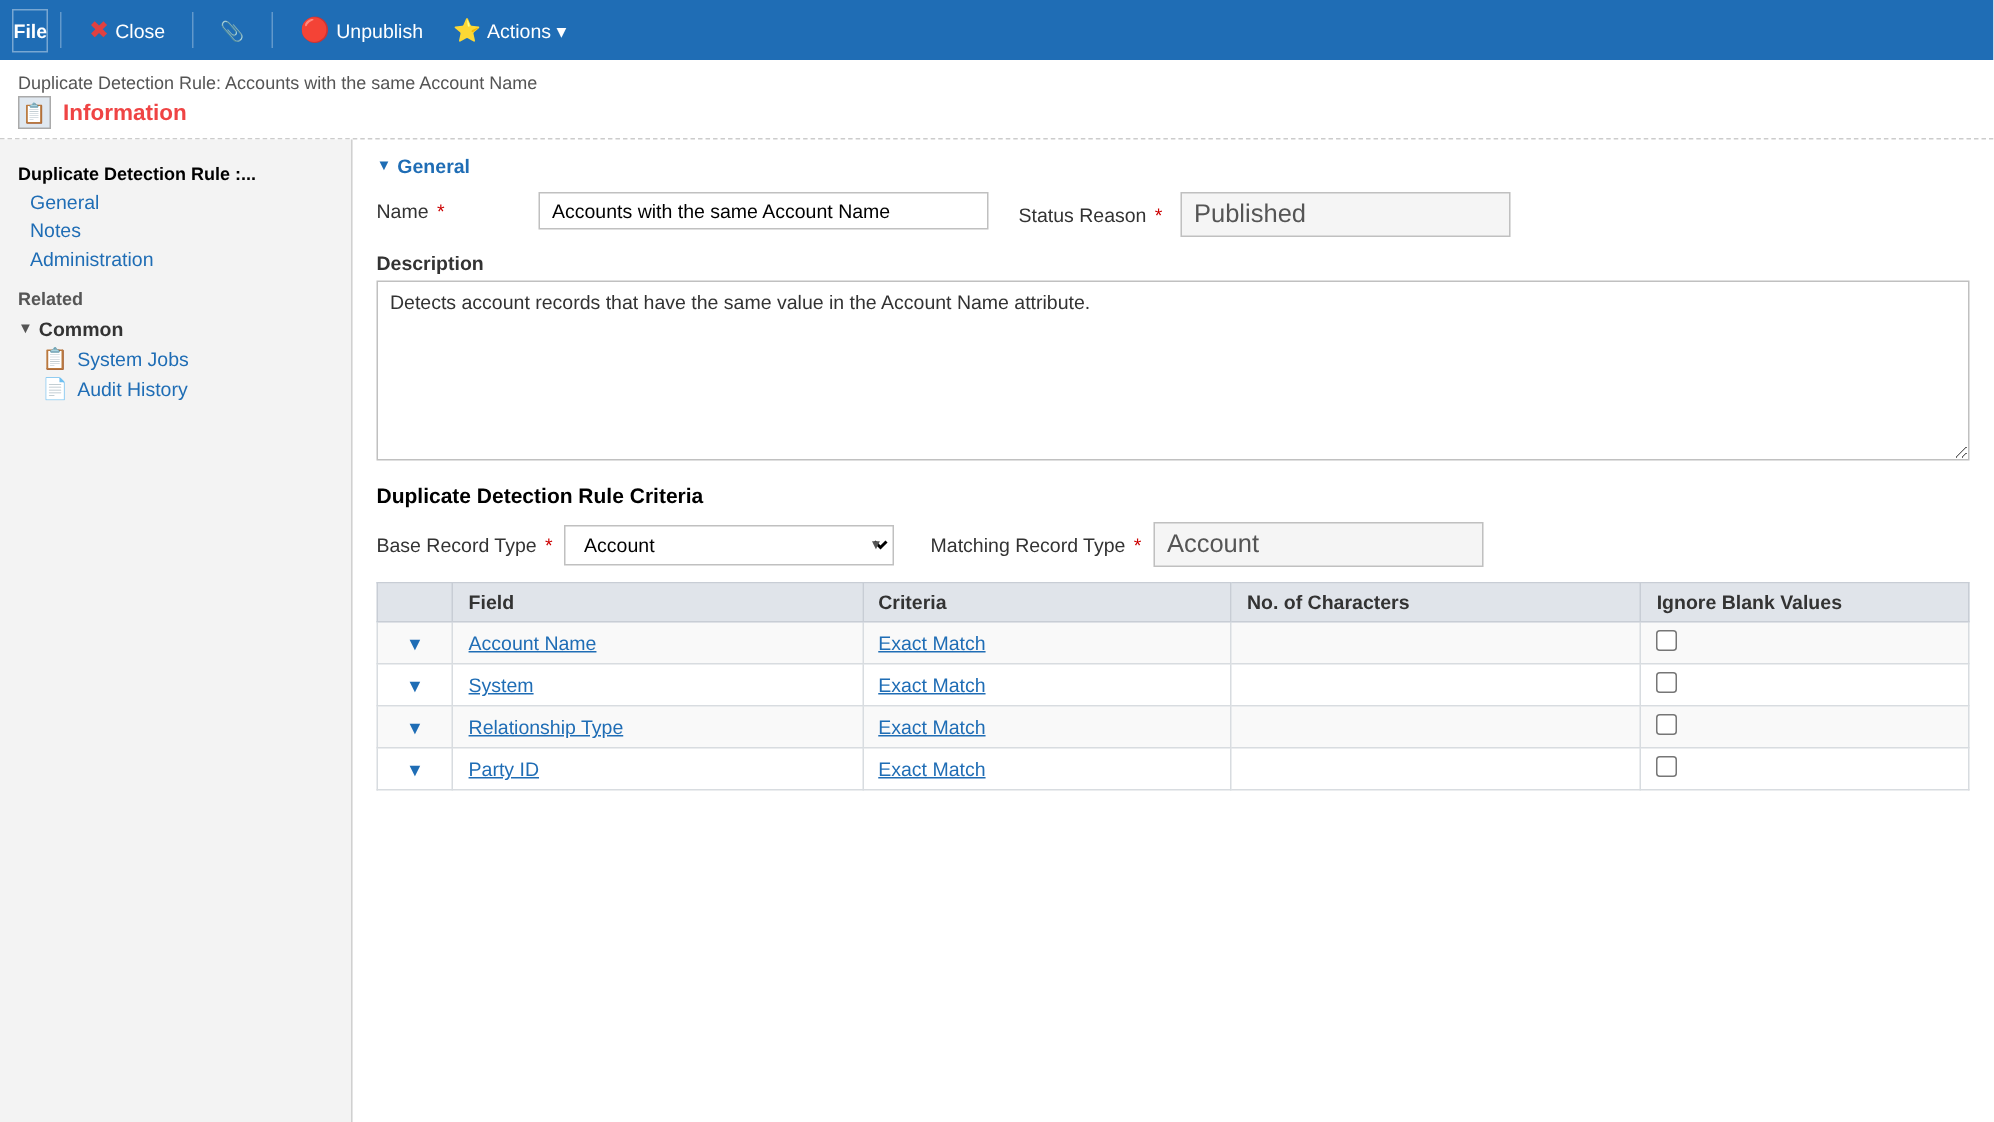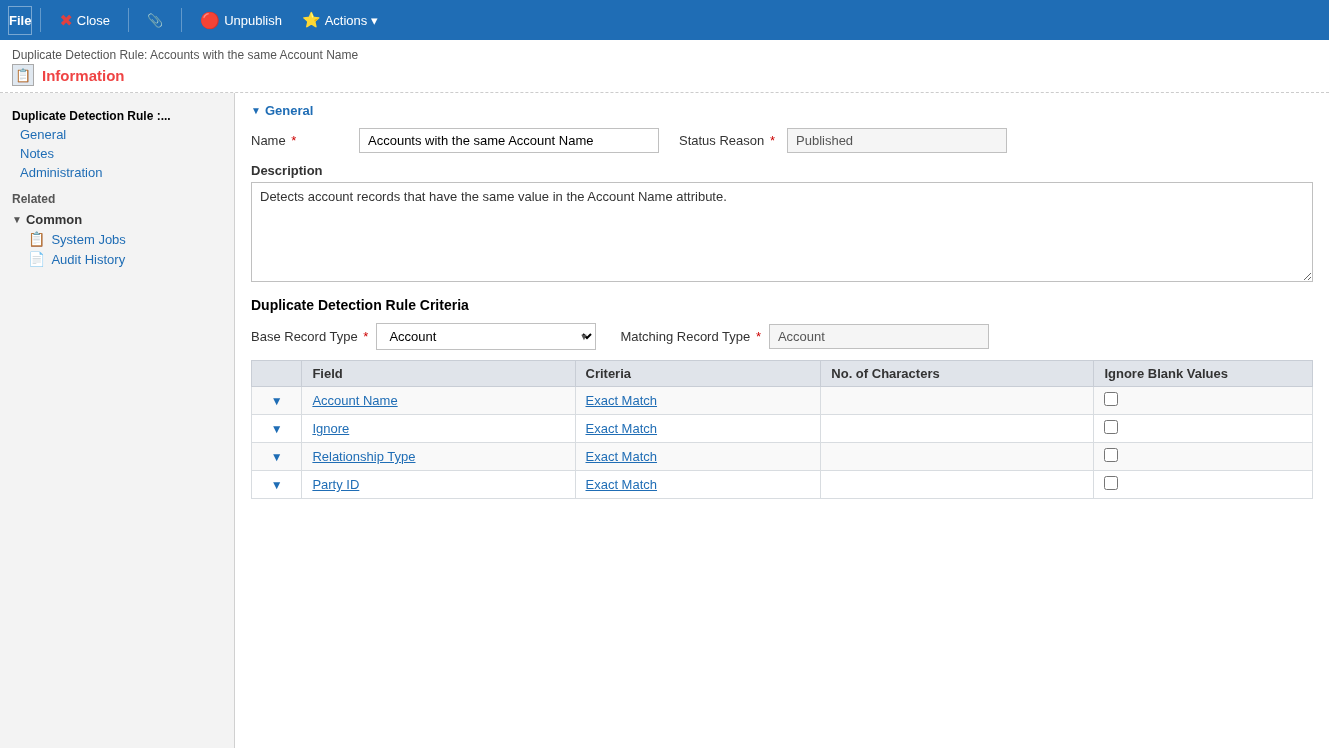--- a/index.html
+++ b/index.html
@@ -166,38 +166,38 @@
       border: 1px solid #c0c0c0;
       padding: 4px 8px;
       font-size: 13px;
       background: #fff;
       min-width: 300px;
     }
     .field-input-readonly {
       background: #f5f5f5;
       border: 1px solid #c0c0c0;
       padding: 4px 8px;
-      font-size: 13px;
+      font-size: 17px;
       min-width: 220px;
       color: #555;
     }
 
     
     .desc-label {
       font-size: 13px;
       font-weight: 600;
       color: #333;
       margin-bottom: 4px;
     }
     .desc-textarea {
       width: 100%;
       border: 1px solid #c0c0c0;
       padding: 6px 8px;
       font-size: 13px;
-      height: 100px;
+      height: 120px;
       resize: vertical;
       background: #fff;
       color: #333;
     }
 
     
     .criteria-title {
       font-size: 14px;
       font-weight: 700;
       color: #000;
@@ -428,21 +428,21 @@
           <td class="col-chars"></td>
           <td class="col-ignore">
             <input type="checkbox" style="">
           </td>
         </tr>
         <tr>
           <td class="col-expand">
             <button class="row-expand-btn">▼</button>
           </td>
           <td class="col-field">
-            <a class="link-blue">Ignore</a>
+            <a class="link-blue">System</a>
           </td>
           <td class="col-criteria">
             <a class="link-blue">Exact Match</a>
           </td>
           <td class="col-chars"></td>
           <td class="col-ignore">
             <input type="checkbox" style="">
           </td>
         </tr>
         <tr>

